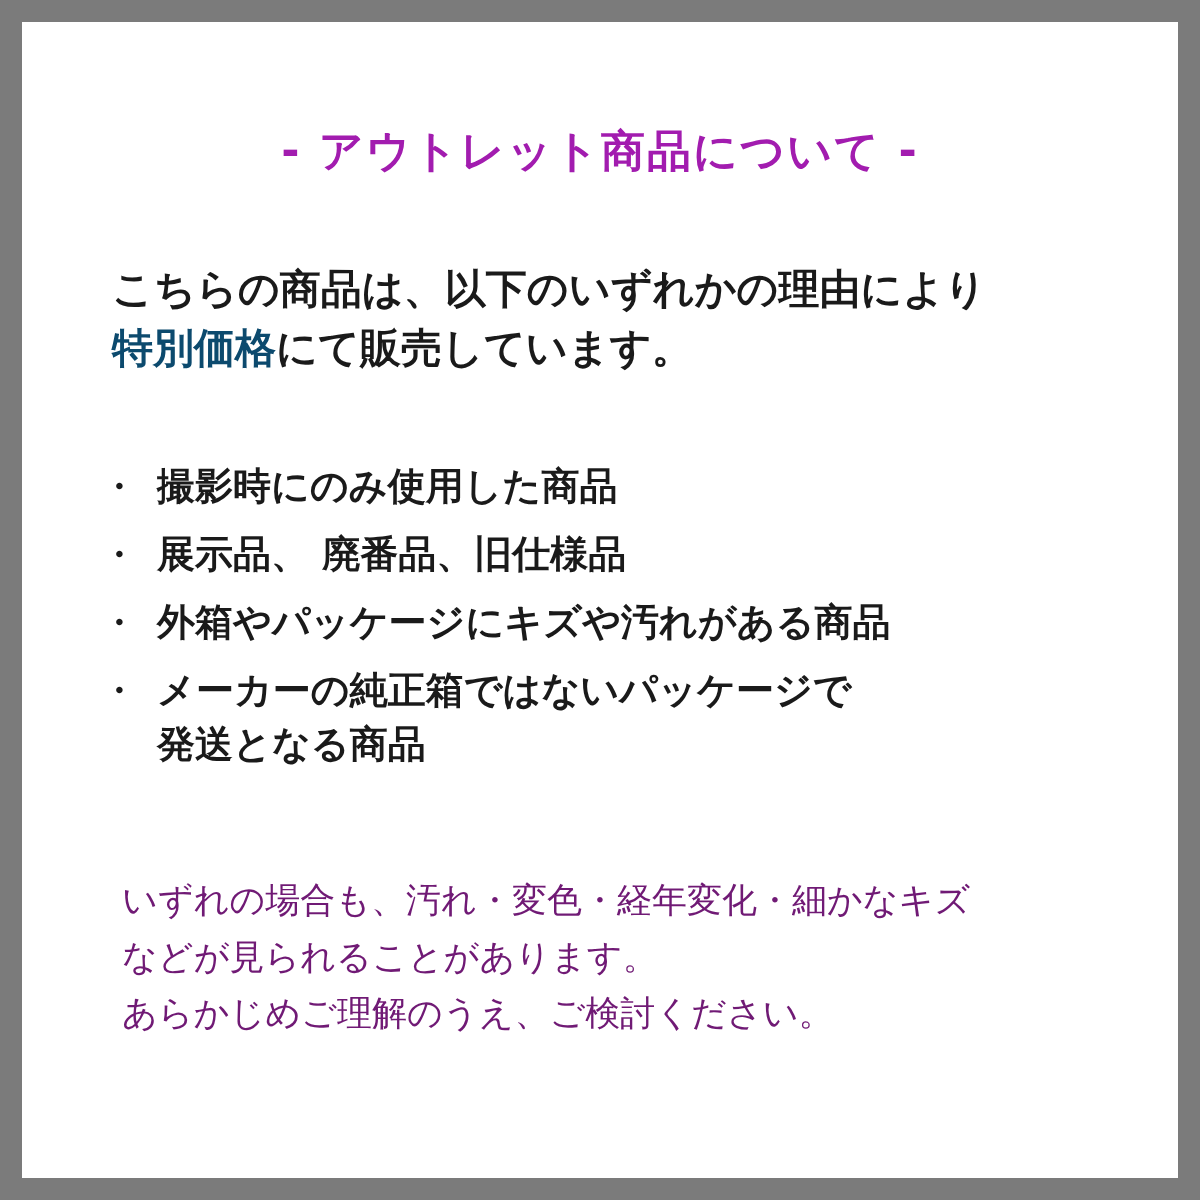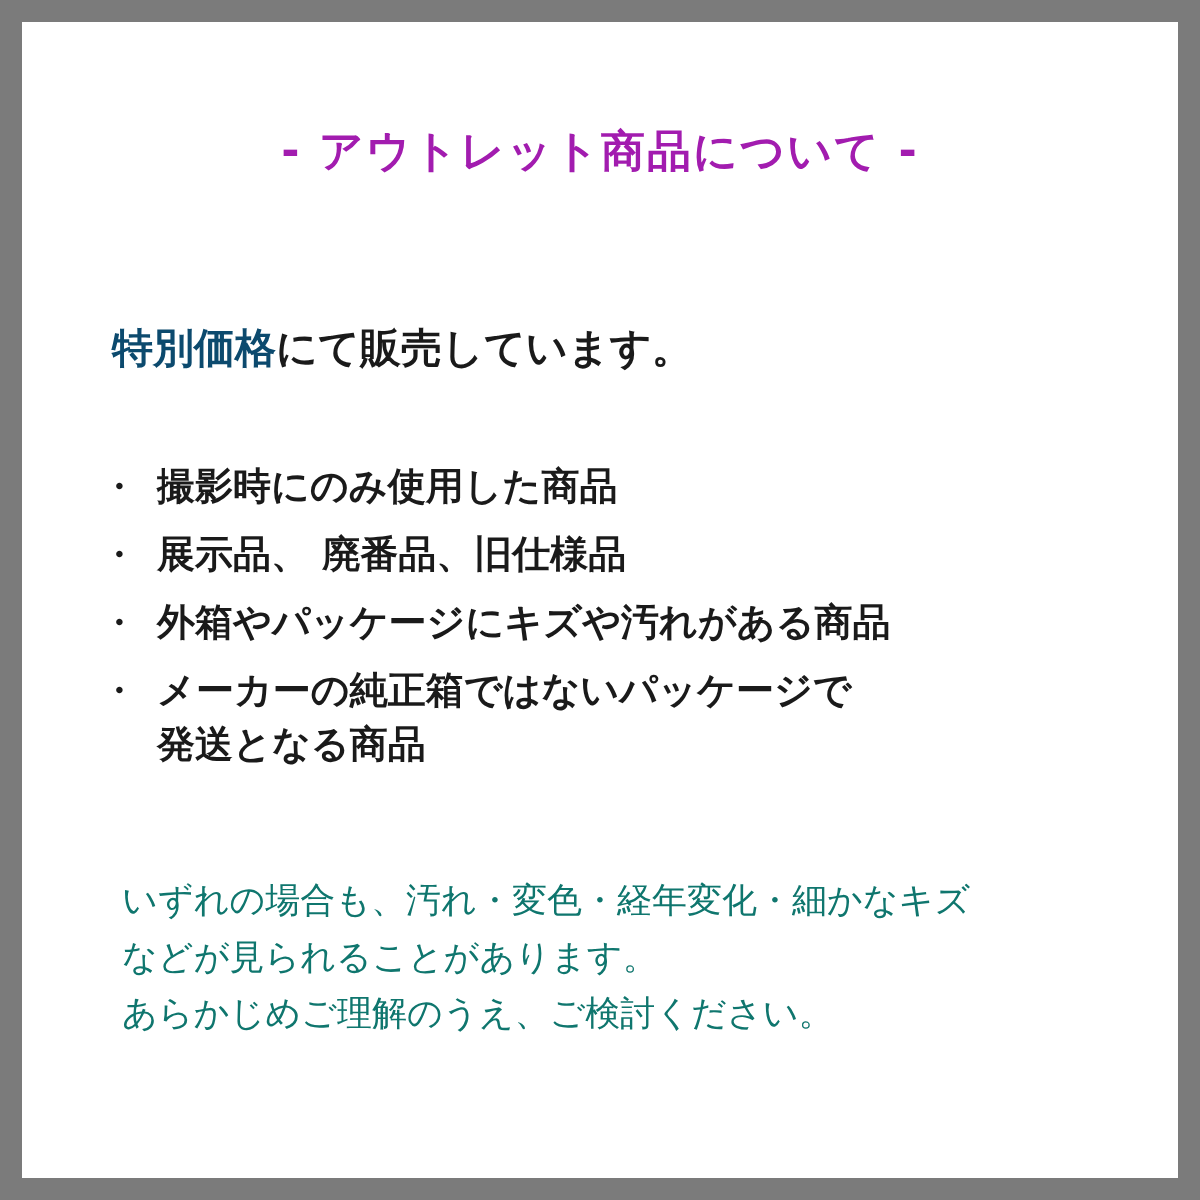--- a/index.html
+++ b/index.html
@@ -86,34 +86,34 @@
     white-space: pre-line;
     margin-left: 11px;
   }
   .notes {
     position: absolute;
     top: 850px;
     left: 100px;
     width: 1010px;
     font-size: 35px;
     line-height: 1.62;
-    color: #0f766e;
+    color: #701a75;
     white-space: pre-line;
   }
 </style>
 </head>
 <body>
 
 <div class="frame">
   <div class="content">
 
     <div class="title">- アウトレット商品について -</div>
 
     <div class="intro">
-      <br>
+      <span>こちらの商品は、以下のいずれかの理由により</span><br>
       <span class="highlight">特別価格</span><span>にて販売しています。</span>
     </div>
 
     <ul class="bullets">
       <li class="bullet">
         <span class="dot">・</span>
         <span class="btext">撮影時にのみ使用した商品</span>
       </li>
       <li class="bullet">
         <span class="dot">・</span>

